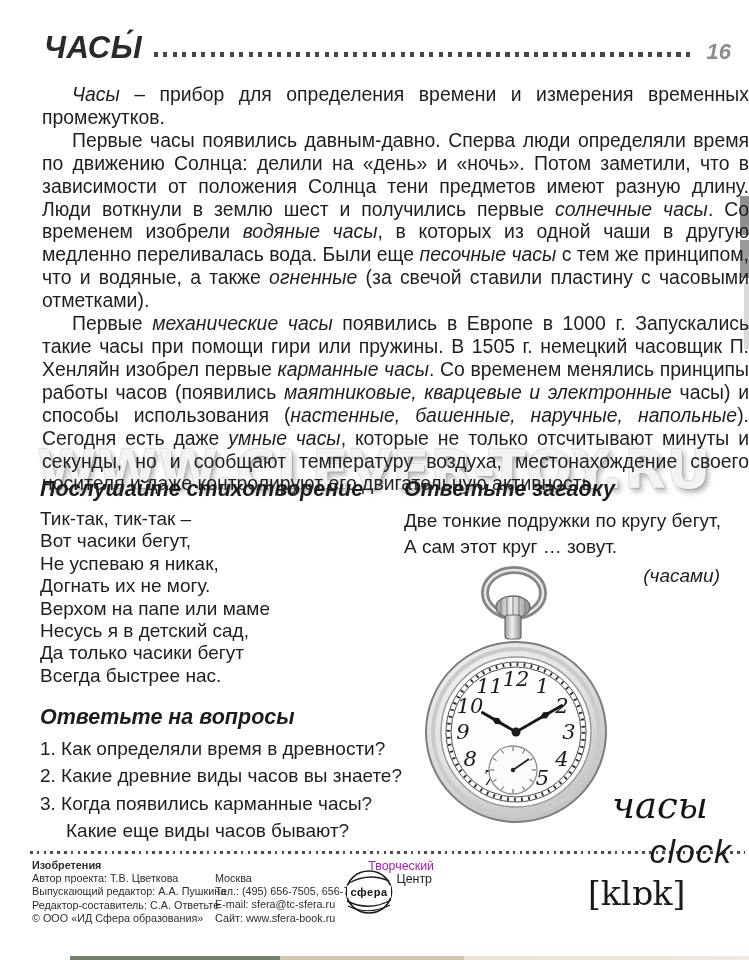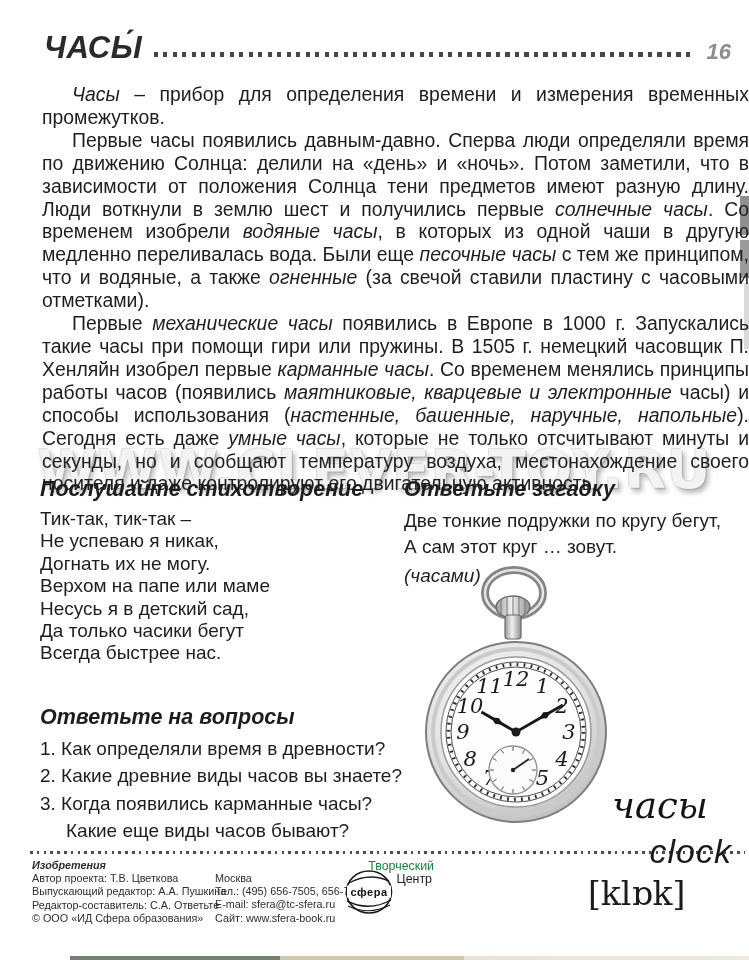--- a/index.html
+++ b/index.html
@@ -29,21 +29,21 @@
     white-space:nowrap;color:#f3f3f3;z-index:1;
     text-shadow:3px 4px 5px rgba(90,90,90,.42),-1px -1px 0 #e3e3e3,1px 1px 0 #d9d9d9;}
 
   .section-heading{font-size:21.5px;font-weight:bold;font-style:italic;color:#1d1d1d;z-index:2;}
   .poem-heading{left:40px;top:477px;}
   .riddle-heading{left:404px;top:477px;}
   .questions-heading{left:40px;top:705px;}
 
   .poem{position:absolute;left:40px;top:508px;font-size:19px;line-height:22.4px;z-index:2;}
   .riddle{position:absolute;left:404px;top:508px;width:322px;font-size:19px;line-height:25.5px;z-index:2;}
-  .riddle-answer{text-align:left;font-style:italic;margin-top:4px;padding-right:6px;}
+  .riddle-answer{text-align:right;font-style:italic;margin-top:4px;padding-right:6px;}
 
   .questions{position:absolute;left:40px;top:735px;font-size:19px;line-height:27.4px;z-index:2;}
   .questions .cont{margin-left:26px;}
 
   
   .watch{position:absolute;left:421px;top:566px;width:210px;height:272px;z-index:2;}
   .dial-num{font-family:"DejaVu Serif",serif;font-style:italic;font-size:21px;fill:#1b1b1b;}
   .subtick{stroke:#555;stroke-width:1;}
 
   
@@ -51,24 +51,24 @@
     font-family:"DejaVu Serif",serif;font-style:italic;font-size:37px;color:#141414;z-index:2;}
   .vocab-en{position:absolute;left:588px;width:144px;top:832px;text-align:right;
     font-size:34px;color:#1a1a1a;letter-spacing:1px;z-index:2;font-style:italic;}
   .vocab-tr{position:absolute;left:588px;width:144px;top:874px;text-align:left;
     font-family:"DejaVu Serif",serif;font-size:33px;color:#1a1a1a;z-index:2;}
 
   
   .footer-sep{position:absolute;left:30px;right:4px;top:851px;height:3px;
     background:repeating-linear-gradient(90deg,#4c4c4c 0 2.5px,transparent 2.5px 6.8px);}
   .footer-col1{position:absolute;left:32px;top:859px;font-size:10.8px;line-height:13.2px;color:#2d2d2d;}
-  .footer-series{font-weight:bold;font-style:italic;}
+  .footer-series{font-weight:bold;}
   .footer-col2{position:absolute;left:215px;top:872px;font-size:10.8px;line-height:13.2px;color:#2d2d2d;}
   .logo{position:absolute;left:344px;top:856px;width:90px;height:62px;}
-  .logo-line1{position:absolute;right:0;top:3px;font-size:12.4px;color:#15803d;}
+  .logo-line1{position:absolute;right:0;top:3px;font-size:12.4px;color:#a21caf;}
   .logo-line2{position:absolute;right:2px;top:16px;font-size:12.4px;color:#1c1c1c;}
   .logo-swirl{position:absolute;left:0;top:12px;}
 
   
   .artifact-r1{position:absolute;right:0;top:196px;width:9px;height:39px;background:#8f8f8f;}
   .artifact-r2{position:absolute;right:0;top:240px;width:9px;height:38px;background:#9b9b9b;}
   .artifact-r3{position:absolute;right:0;top:283px;width:5px;height:66px;background:#dadada;}
   .artifact-bottom{position:absolute;bottom:0;left:70px;right:0;height:4px;
     background:linear-gradient(90deg,#76816d 0%,#76816d 31%,#d2c7ae 31%,#d2c7ae 58%,#eae3d5 58%,#efe9dd 100%);}
 </style>
@@ -87,20 +87,21 @@
 
   <div class="main-text">
     <p><span class="it">Часы</span><span> – прибор для определения времени и измерения временных промежутков.</span></p>
     <p><span>Первые часы появились давным-давно. Сперва люди определяли время по движению Солнца: делили на «день» и «ночь». Потом заметили, что в зависимости от положения Солнца тени предметов имеют разную длину. Люди воткнули в землю шест и получились первые </span><span class="it">солнечные часы</span><span>. Со временем изобрели </span><span class="it">водяные часы</span><span>, в которых из одной чаши в другую медленно переливалась вода. Были еще </span><span class="it">песочные часы</span><span> с тем же принципом, что и водяные, а также </span><span class="it">огненные</span><span> (за свечой ставили пластину с часовыми отметками).</span></p>
     <p><span>Первые </span><span class="it">механические часы</span><span> появились в Европе в 1000 г. Запускались такие часы при помощи гири или пружины. В 1505 г. немецкий часовщик П. Хенляйн изобрел первые </span><span class="it">карманные часы</span><span>. Со временем менялись принципы работы часов (появились </span><span class="it">маятниковые, кварцевые и электронные</span><span> часы) и способы использования (</span><span class="it">настенные, башенные, наручные, напольные</span><span>). Сегодня есть даже </span><span class="it">умные часы</span><span>, которые не только отсчитывают минуты и секунды, но и сообщают температуру воздуха, местонахождение своего носителя и даже контролируют его двигательную активность.</span></p>
   </div>
 
   <div class="abs section-heading poem-heading">Послушайте стихотворение</div>
   <div class="poem">
       <div>Тик-так, тик-так –</div>
+      <div>Вот часики бегут,</div>
       <div>Не успеваю я никак,</div>
       <div>Догнать их не могу.</div>
       <div>Верхом на папе или маме</div>
       <div>Несусь я в детский сад,</div>
       <div>Да только часики бегут</div>
       <div>Всегда быстрее нас.</div>
     </div>
 
   <div class="abs section-heading riddle-heading">Ответьте загадку</div>
   <div class="riddle">

